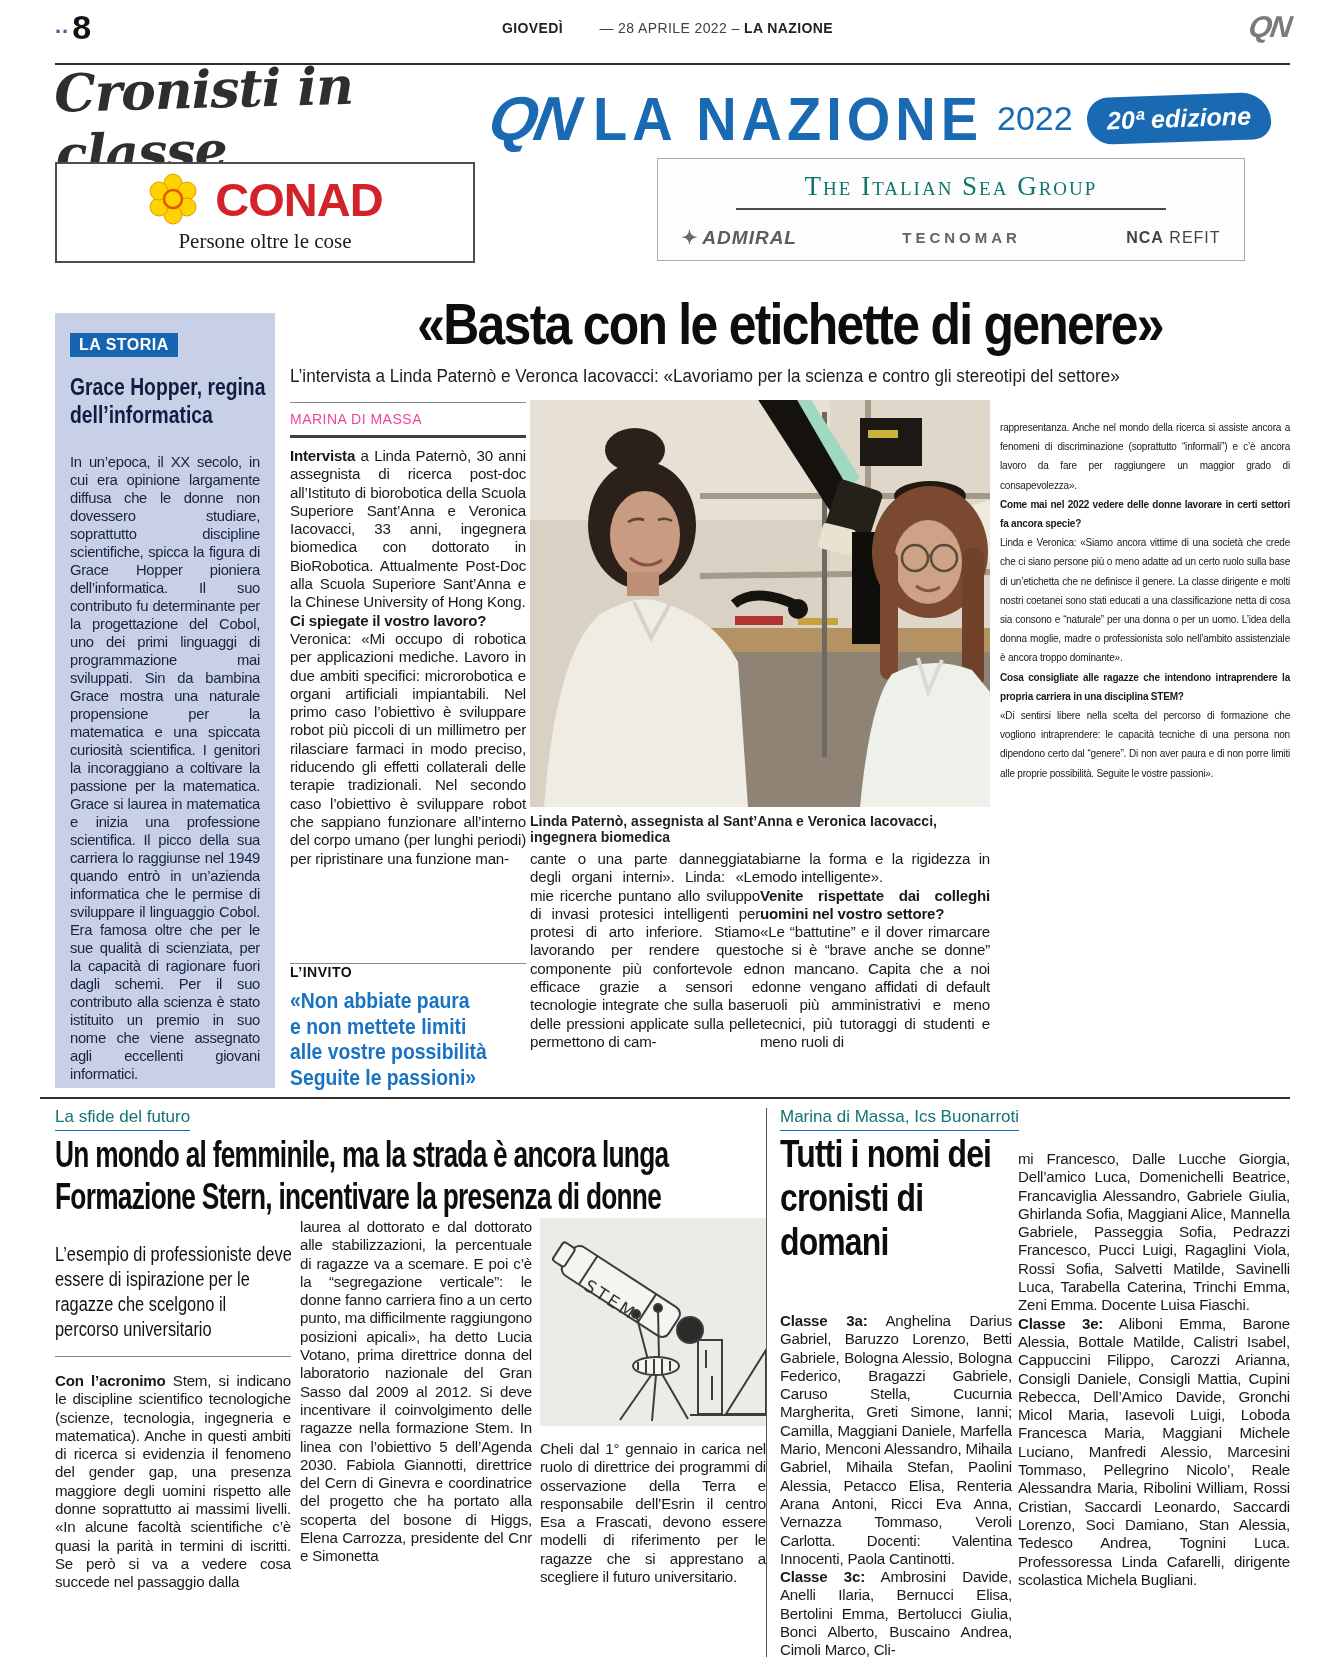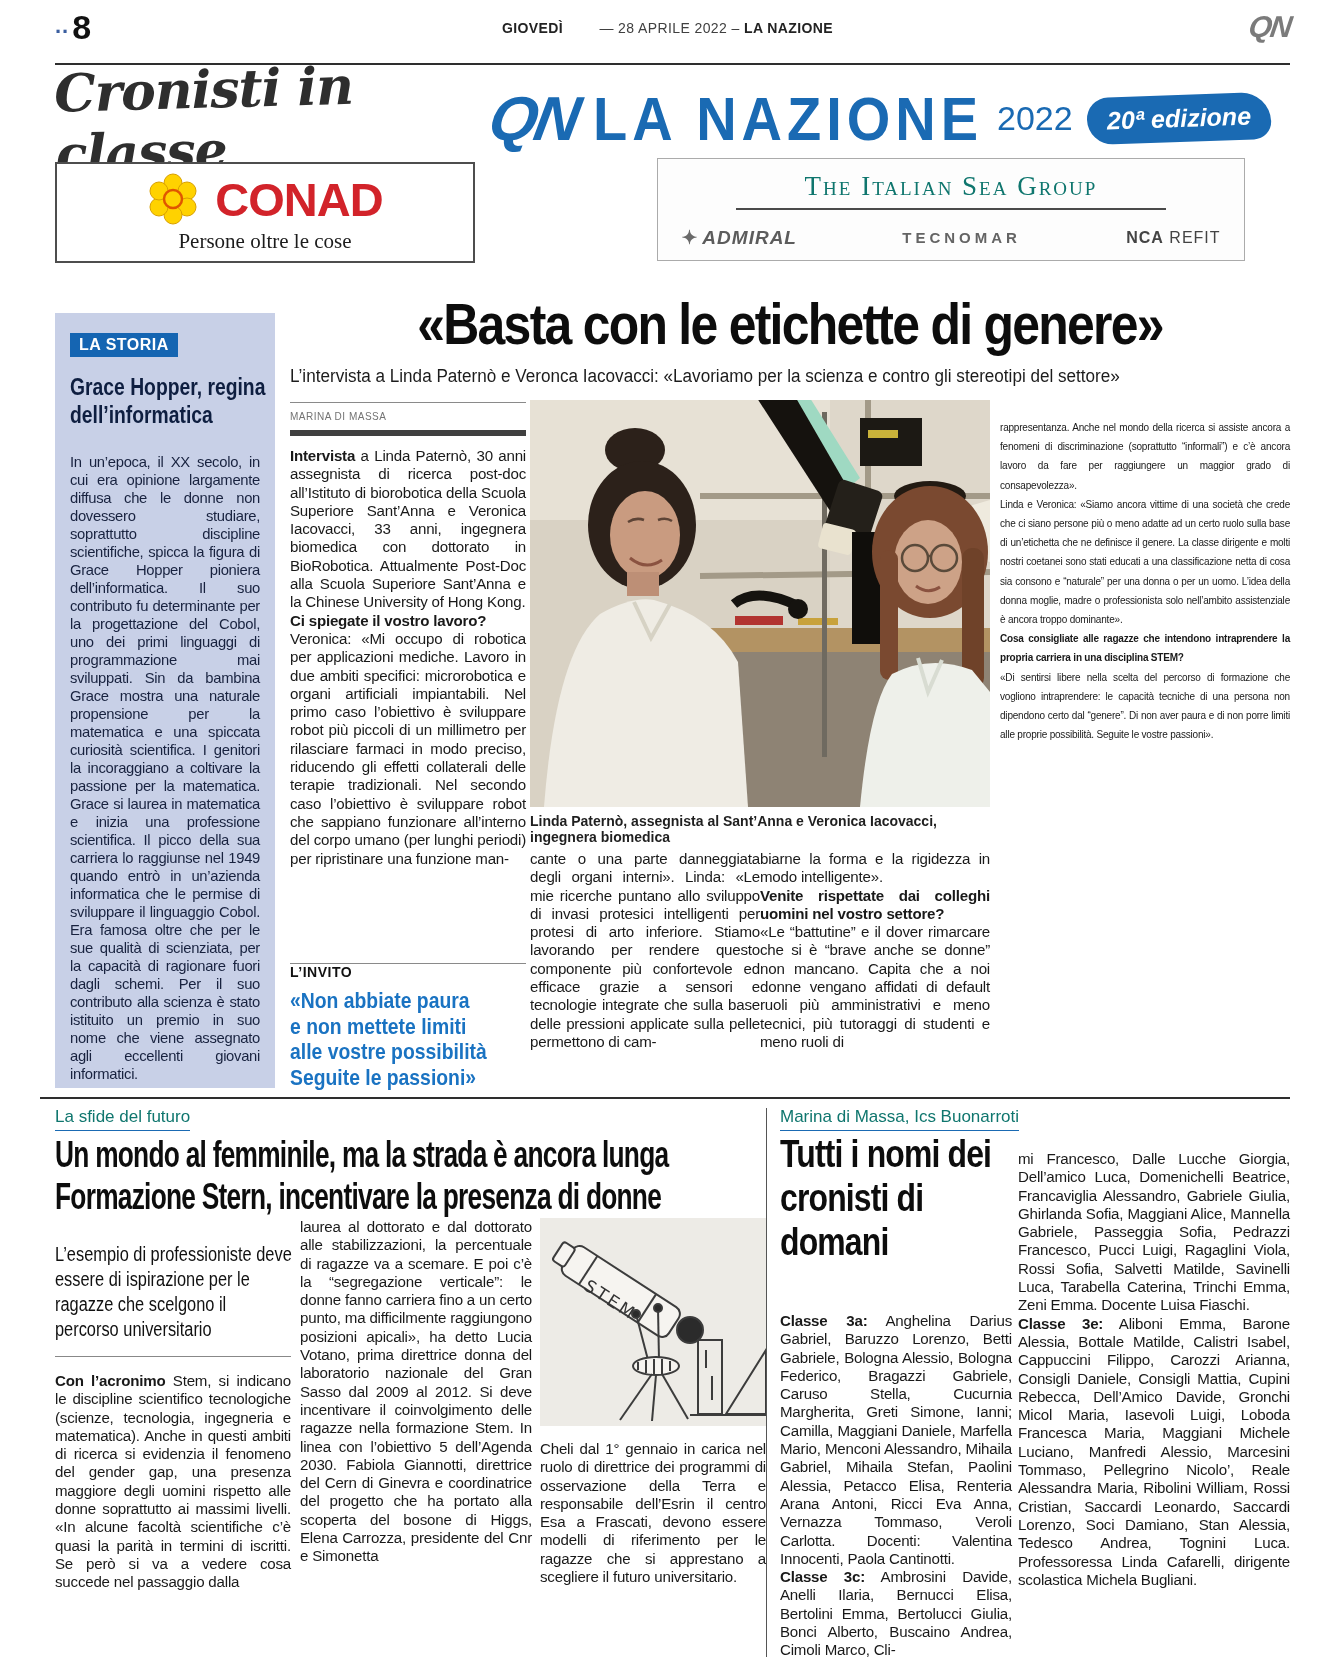--- a/index.html
+++ b/index.html
@@ -53,22 +53,22 @@
                 padding:3px 9px;letter-spacing:.5px;}
   .storia-title{margin-top:16px;font-weight:bold;color:#0e1e40;font-size:23px;line-height:1.22;
                 transform:scaleX(.84);transform-origin:left top;white-space:nowrap;}
   .storia-body{margin-top:24px;font-size:14.8px;line-height:18px;letter-spacing:-.3px;color:#18223f;}
 
   
   .a-headline{left:290px;top:290px;width:1000px;text-align:center;font-size:58px;font-weight:bold;
               letter-spacing:-2px;white-space:nowrap;transform:scaleX(.86);transform-origin:center top;color:#0d0d0d;}
   .a-stand{left:290px;top:366px;width:1010px;font-size:18px;color:#1c1c1c;white-space:nowrap;
            transform:scaleX(.95);transform-origin:left top;}
-  .a-byline{left:290px;top:402px;width:236px;border-top:1px solid #8a8a8a;border-bottom:6px solid #404040;
-            padding:8px 0;font-size:10px;letter-spacing:.5px;color:#737373;}
+  .a-byline{left:290px;top:402px;width:236px;border-top:1px solid #8a8a8a;border-bottom:3px solid #404040;
+            padding:8px 0;font-size:14px;letter-spacing:.5px;color:#ec4899;}
   .bodytxt{font-size:15.1px;line-height:18.3px;letter-spacing:-.2px;color:#191919;}
   .a-col1{left:290px;top:447px;width:236px;}
   .a-invito{left:290px;top:963px;width:236px;border-top:1px solid #8a8a8a;}
   .invito-label{font-size:14px;font-weight:bold;letter-spacing:.5px;color:#111;}
   .invito-quote{margin-top:9px;color:#1a73c2;font-weight:bold;font-size:21.5px;line-height:25.5px;
                 transform:scaleX(.9);transform-origin:left top;white-space:nowrap;}
   .a-photo{left:530px;top:400px;width:460px;height:407px;overflow:hidden;background:#d8d1c3;}
   .a-caption{left:530px;top:813px;width:460px;font-size:14px;font-weight:bold;color:#1f1f1f;}
   .a-col2{left:530px;top:850px;width:230px;}
   .a-col3{left:760px;top:850px;width:230px;}
@@ -227,20 +227,21 @@
   </div>
 
   <div class="abs a-col3 bodytxt jt">
     <p>biarne la forma e la rigidezza in modo intelligente».</p>
     <p class="b">Venite rispettate dai colleghi uomini nel vostro settore?</p>
     <p>«Le “battutine” e il dover rimarcare che si è “brave anche se donne” non mancano. Capita che a noi donne vengano affidati di default ruoli più amministrativi e meno tecnici, più tutoraggi di studenti e meno ruoli di</p>
   </div>
 
   <div class="abs a-col4 bodytxt jt">
     <p>rappresentanza. Anche nel mondo della ricerca si assiste ancora a fenomeni di discriminazione (soprattutto “informali”) e c’è ancora lavoro da fare per raggiungere un maggior grado di consapevolezza».</p>
+    <p class="b">Come mai nel 2022 vedere delle donne lavorare in certi settori fa ancora specie?</p>
     <p>Linda e Veronica: «Siamo ancora vittime di una società che crede che ci siano persone più o meno adatte ad un certo ruolo sulla base di un’etichetta che ne definisce il genere. La classe dirigente e molti nostri coetanei sono stati educati a una classificazione netta di cosa sia consono e “naturale” per una donna o per un uomo. L’idea della donna moglie, madre o professionista solo nell’ambito assistenziale è ancora troppo dominante».</p>
     <p class="b">Cosa consigliate alle ragazze che intendono intraprendere la propria carriera in una disciplina STEM?</p>
     <p>«Di sentirsi libere nella scelta del percorso di formazione che vogliono intraprendere: le capacità tecniche di una persona non dipendono certo dal “genere”. Di non aver paura e di non porre limiti alle proprie possibilità. Seguite le vostre passioni».</p>
   </div>
 
   <div class="abs bot-rule"></div>
   <div class="abs v-rule"></div>
 
   <div class="abs kicker k-left">La sfide del futuro</div>
   <div class="abs f-headline">

